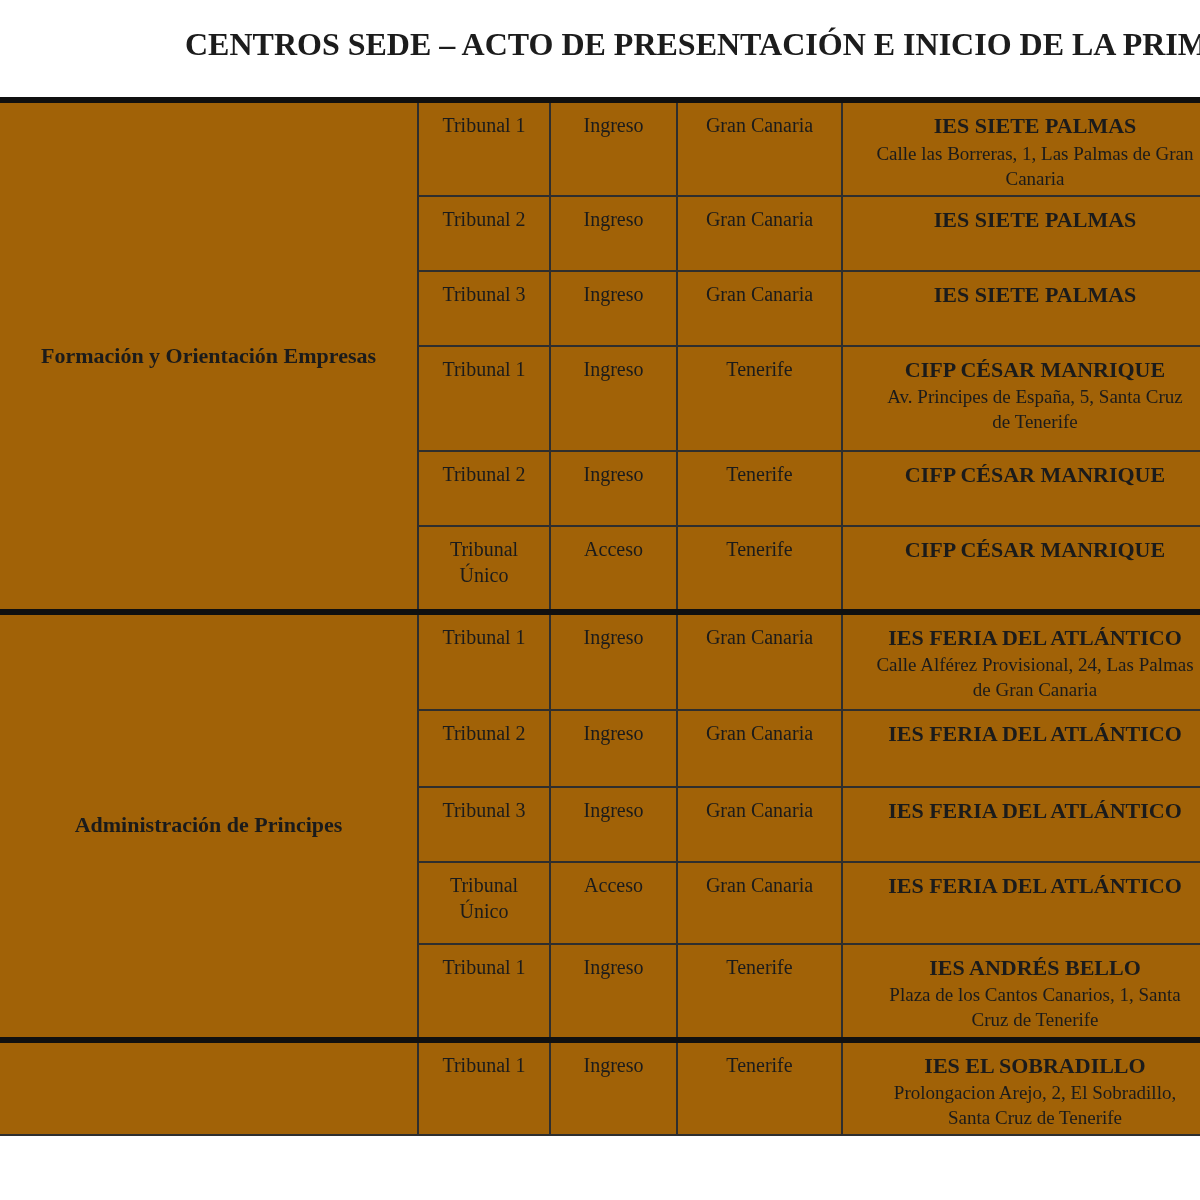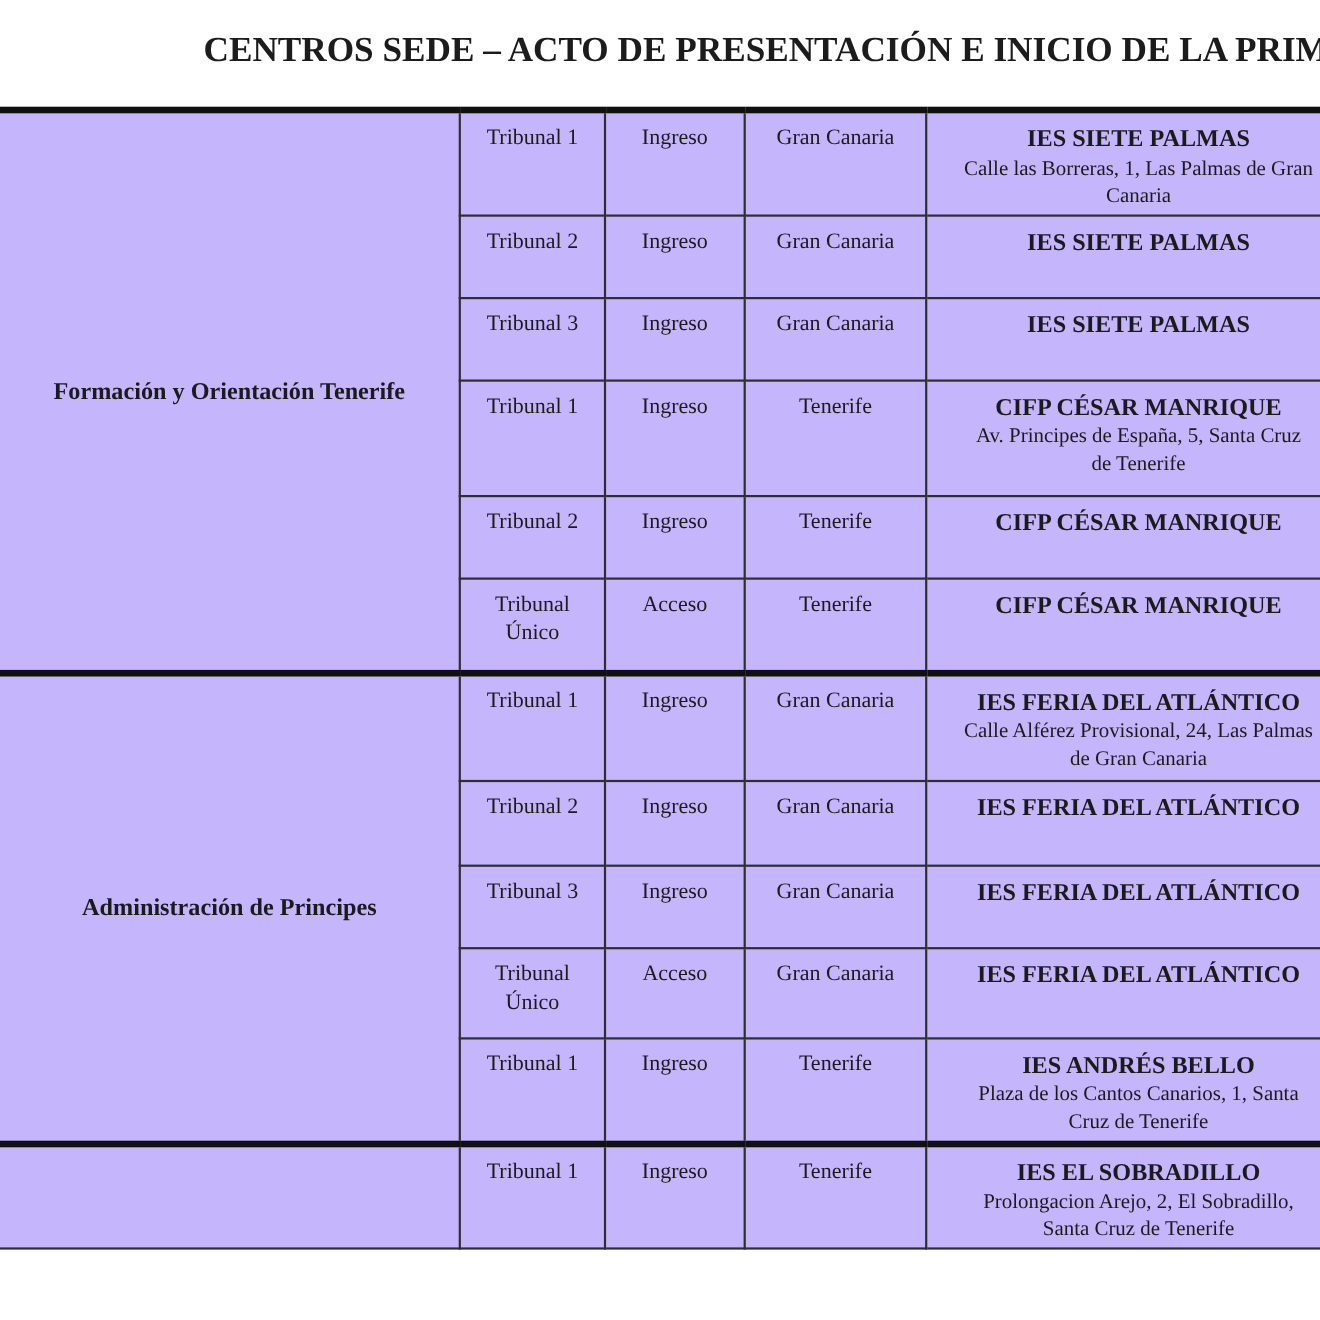--- a/index.html
+++ b/index.html
@@ -18,21 +18,21 @@
   table.sede {
     position: absolute; left: 0; top: 97px;
     width: 1228px; table-layout: fixed;
     border-collapse: collapse;
   }
   td {
     border: 2px solid #2e2e2e;
     vertical-align: top; text-align: center;
     padding: 9px 4px 4px 4px;
     font-size: 20px; line-height: 1.3;
-    background: #c4b5fd;
+    background: #a16207;
   }
   td.c1 { border-left: none; }
   tr.sec-start td { border-top: 6px solid #101010; }
   td.specialty {
     vertical-align: middle;
     font-weight: bold; font-size: 22px;
     padding: 0 10px;
   }
   .cname { font-weight: bold; font-size: 22px; line-height: 1.25; }
   .caddr { font-size: 19px; white-space: pre-line; line-height: 1.32; margin-top: 1px; }
@@ -46,21 +46,21 @@
   <colgroup>
     <col style="width:418px">
       <col style="width:132px">
       <col style="width:127px">
       <col style="width:165px">
       <col style="width:386px">
   </colgroup>
   <tbody>
 
     <tr class="sec-start" style="height:95px">
-      <td class="c1 specialty" rowspan="6">Formación y Orientación Tenerife</td>
+      <td class="c1 specialty" rowspan="6">Formación y Orientación Empresas</td>
       <td>Tribunal 1</td>
       <td>Ingreso</td>
       <td>Gran Canaria</td>
       <td>
         <div class="cname">IES SIETE PALMAS</div>
         <div class="caddr">Calle las Borreras, 1, Las Palmas de Gran
 Canaria</div>
       </td>
     </tr>
     <tr style="height:75px">

